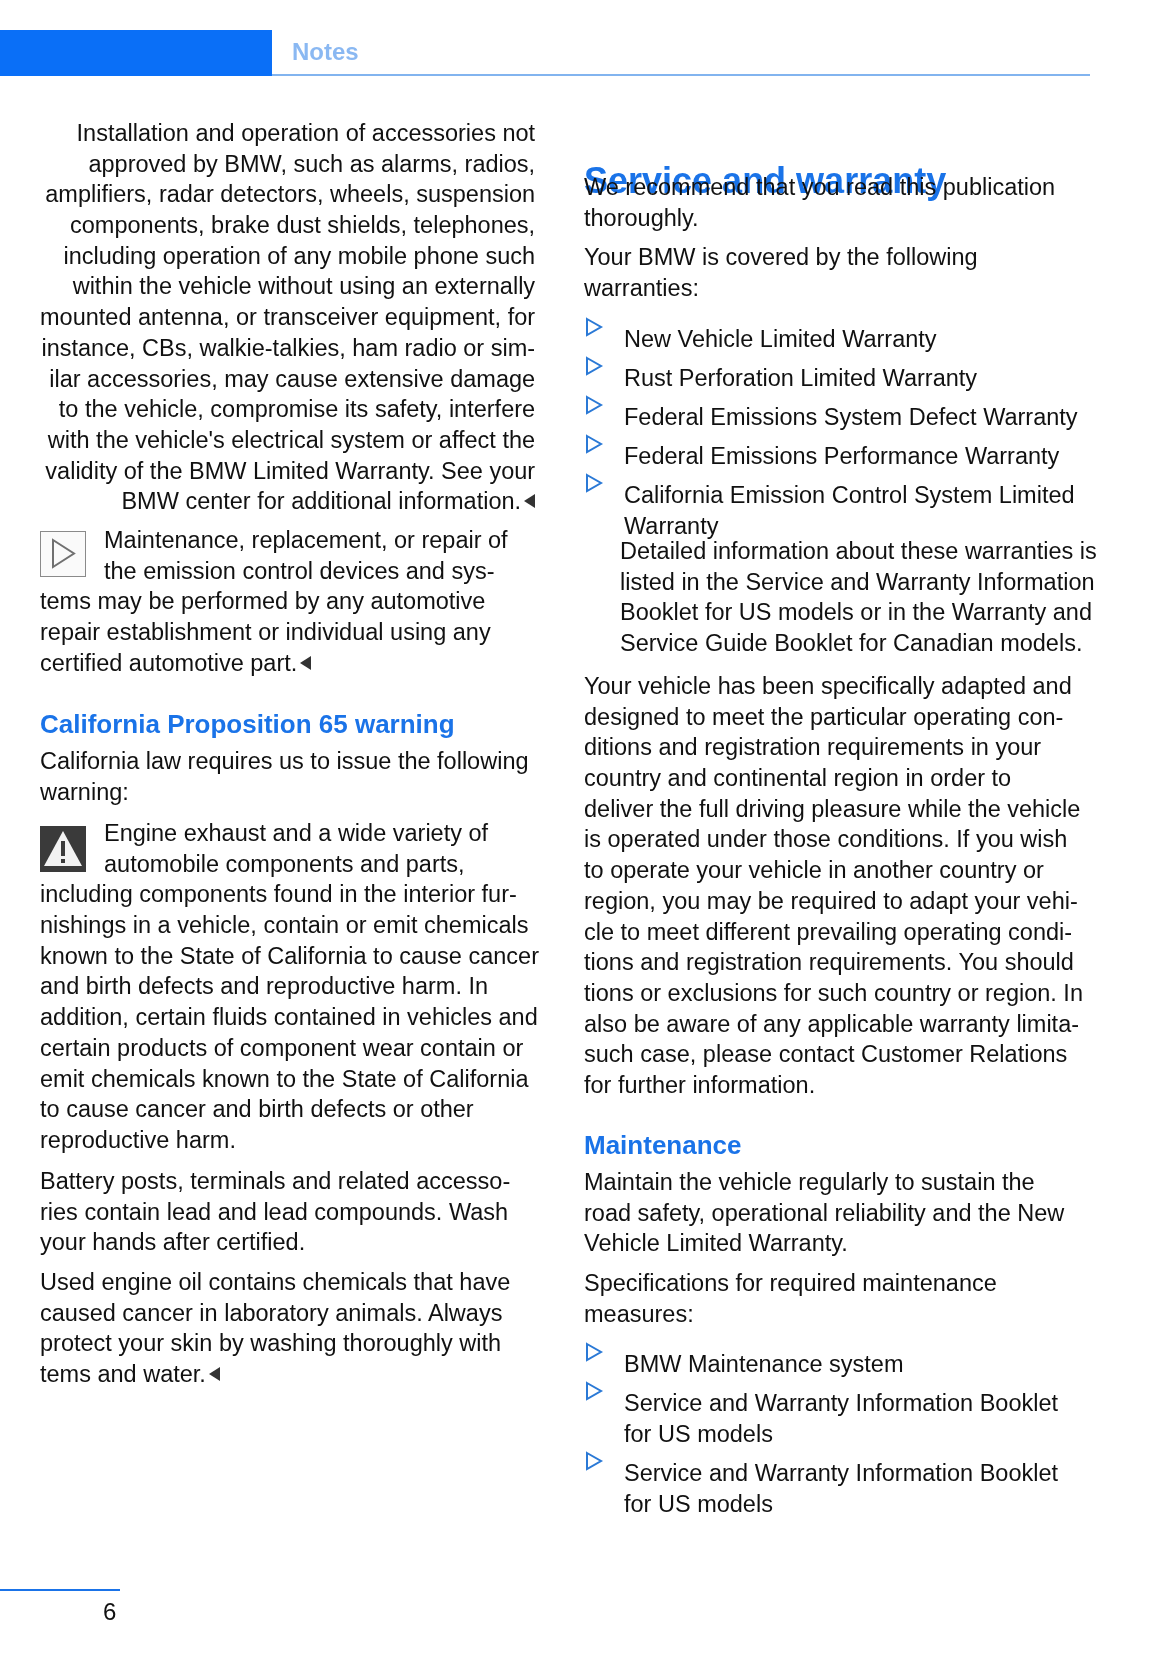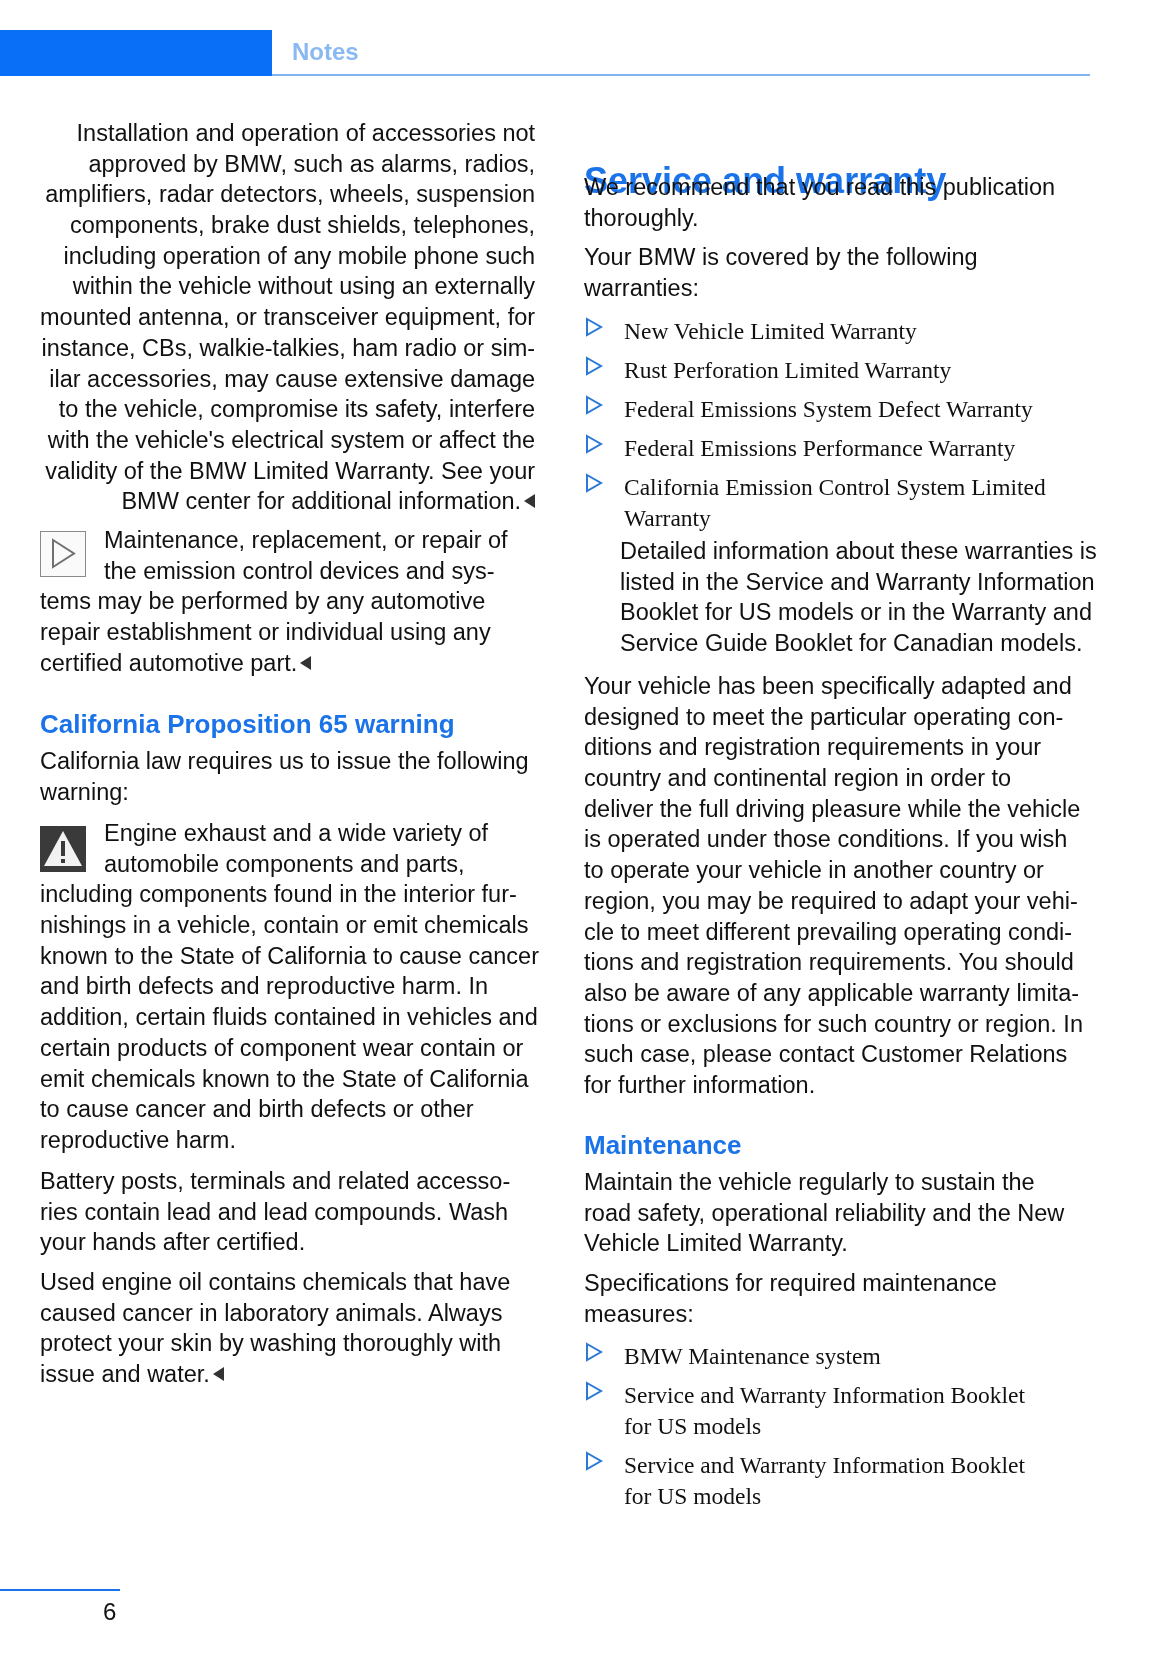--- a/index.html
+++ b/index.html
@@ -15,21 +15,21 @@
   .line { display: block; font-size: 23.5px; line-height: 30.7px; height: 30.7px; white-space: nowrap; }
   .h1 { font-size: 36px; font-weight: bold; color: #1a73e8; line-height: 40px; white-space: nowrap; margin-top: 45px; }
   .h2 { font-size: 26px; font-weight: bold; color: #1a73e8; line-height: 32px; white-space: nowrap; }
   .end-mark { display: inline-block; width: 0; height: 0; border-top: 7px solid transparent; border-bottom: 7px solid transparent; border-right: 11px solid #333; margin-left: 3px; vertical-align: 1px; }
   .indent { padding-left: 64px; }
   .note-icon { position: absolute; left: 0; width: 46px; height: 46px; box-sizing: border-box; }
   .note-icon.arrow { border: 1.5px solid #8a8a8a; background: #fafafa; }
   .note-icon.warn { background: #3a3a3a; }
   .bullet-row { position: absolute; left: 0; }
   .bullet { position: absolute; left: 0; top: 0; width: 24px; height: 30px; }
-  .bullet-text { position: absolute; left: 40px; top: 4px; font-family: Liberation Serif, serif; }
+  .bullet-text { position: absolute; left: 40px; top: 12px; }
   .footer-rule { position: absolute; left: 0; top: 1589px; width: 120px; height: 2px; background: #1a73e8; }
   .page-number { position: absolute; left: 103px; top: 1598px; font-size: 24px; color: #111; }
 </style>
 </head>
 <body>
 
 <div class="tab-block"></div>
 <div class="header-title">Notes</div>
 <div class="header-rule"></div>
 
@@ -95,21 +95,21 @@
   <div class="block" style="top:1166px;">
     <span class="line">Battery posts, terminals and related accesso-</span>
     <span class="line">ries contain lead and lead compounds. Wash</span>
     <span class="line">your hands after certified.</span>
   </div>
 
   <div class="block" style="top:1267px;">
     <span class="line">Used engine oil contains chemicals that have</span>
     <span class="line">caused cancer in laboratory animals. Always</span>
     <span class="line">protect your skin by washing thoroughly with</span>
-    <span class="line"><span>issue and water.</span><span class="end-mark"></span></span>
+    <span class="line"><span>tems and water.</span><span class="end-mark"></span></span>
   </div>
 </div>
 
 <div class="col col-right">
 
   <div class="block h1" style="top:116px;">Service and warranty</div>
 
   <div class="block" style="top:172px;">
     <span class="line">We recommend that you read this publication</span>
     <span class="line">thoroughly.</span>
@@ -175,22 +175,22 @@
     <span class="line">Your vehicle has been specifically adapted and</span>
     <span class="line">designed to meet the particular operating con-</span>
     <span class="line">ditions and registration requirements in your</span>
     <span class="line">country and continental region in order to</span>
     <span class="line">deliver the full driving pleasure while the vehicle</span>
     <span class="line">is operated under those conditions. If you wish</span>
     <span class="line">to operate your vehicle in another country or</span>
     <span class="line">region, you may be required to adapt your vehi-</span>
     <span class="line">cle to meet different prevailing operating condi-</span>
     <span class="line">tions and registration requirements. You should</span>
+    <span class="line">tions or exclusions for such country or region. In</span>
     <span class="line">also be aware of any applicable warranty limita-</span>
-    <span class="line">tions or exclusions for such country or region. In</span>
     <span class="line">such case, please contact Customer Relations</span>
     <span class="line">for further information.</span>
   </div>
 
   <div class="block h2" style="top:1129px;">Maintenance</div>
 
   <div class="block" style="top:1167px;">
     <span class="line">Maintain the vehicle regularly to sustain the</span>
     <span class="line">road safety, operational reliability and the New</span>
     <span class="line">Vehicle Limited Warranty.</span>

